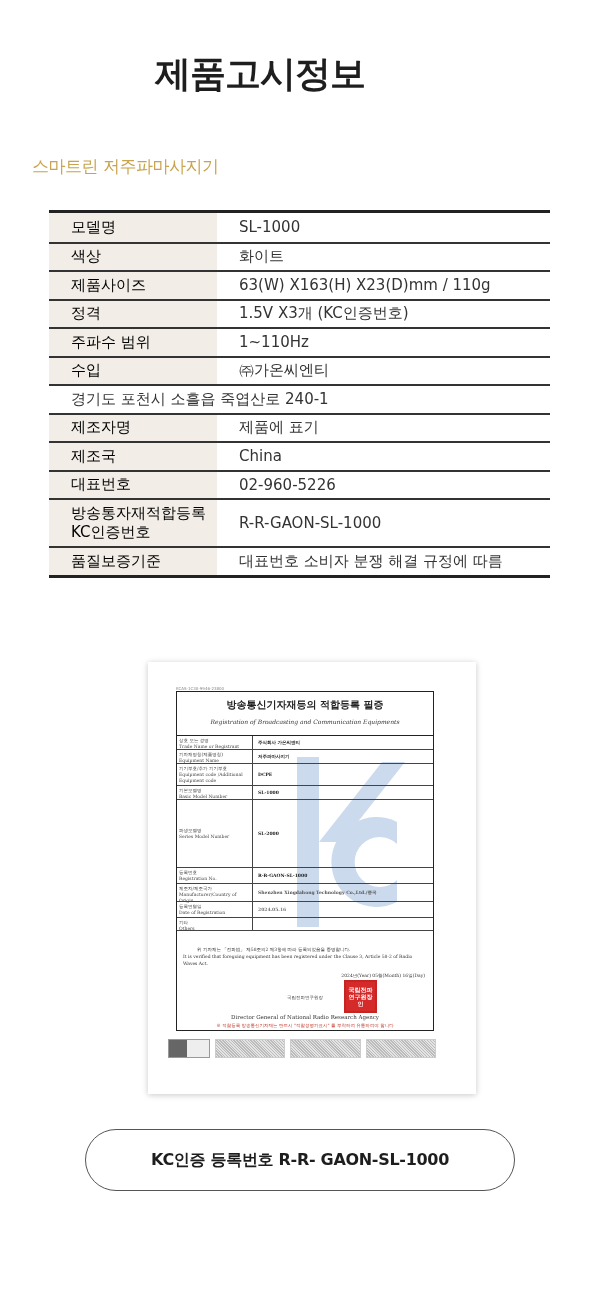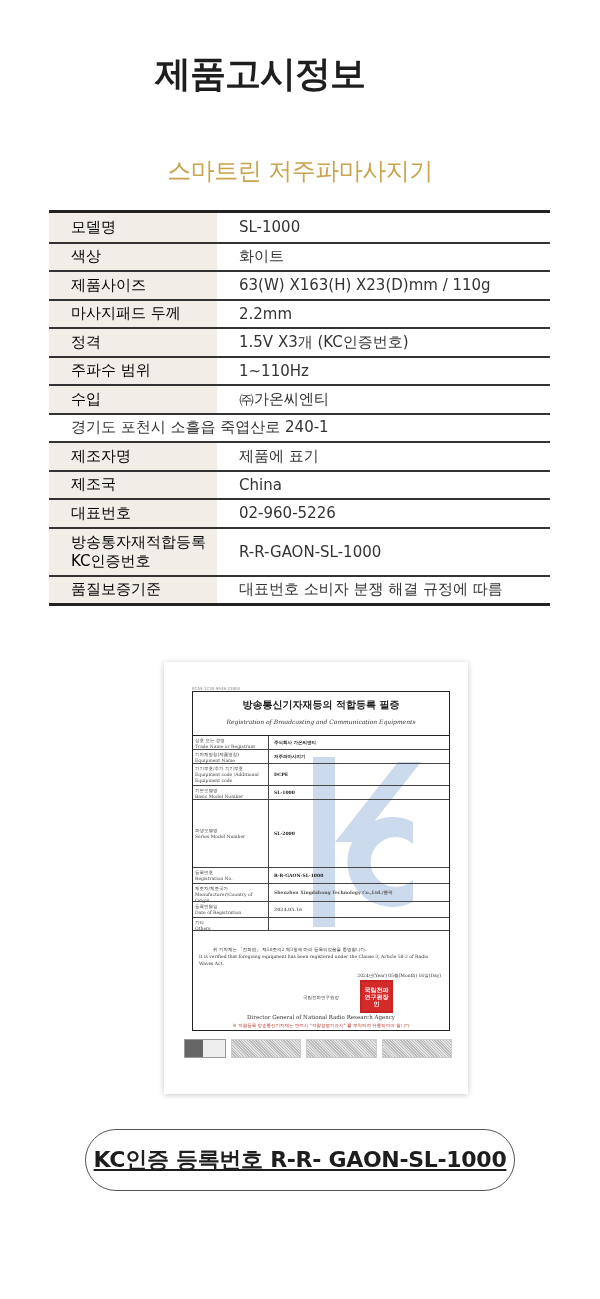--- a/index.html
+++ b/index.html
@@ -4,22 +4,22 @@
 <style>
   * { box-sizing: border-box; margin: 0; padding: 0; }
   html, body { width: 600px; height: 1299px; background: #ffffff; overflow: hidden; }
   body { font-family: "DejaVu Sans", "Liberation Sans", sans-serif; color: #222; position: relative; }
 
   .title {
     position: absolute; top: 50px; left: 0; width: 520px; text-align: center;
     font-size: 36px; font-weight: bold; color: #1e1e1e; letter-spacing: -1px;
   }
   .subtitle {
-    position: absolute; top: 155px; left: 0; width: 600px; text-align: center;
-    font-size: 24px; color: #c9a44f; letter-spacing: -0.5px;
+    position: absolute; top: 155px; left: 0; width: 600px; text-align: left;
+    font-size: 17px; color: #c9a44f; letter-spacing: -0.5px; padding-left: 32px;
   }
 
   .spec-table {
     position: absolute; top: 210px; left: 49px; width: 501px;
     border-top: 3px solid #222; border-bottom: 3px solid #222;
     border-collapse: collapse;
   }
   .spec-row { display: flex; border-top: 2px solid #333; }
   .spec-row:first-child { border-top: none; }
   .spec-label {
@@ -28,22 +28,22 @@
     line-height: 19px;
   }
   .spec-value {
     flex: 1; padding-left: 22px; font-size: 15px; color: #333;
     display: flex; align-items: center;
   }
   .spec-row { height: 28.5px; }
   .spec-row.tall { height: 48px; }
 
   .cert-wrap {
-    position: absolute; top: 662px; left: 148px; width: 304px; height: 432px;
-    background: #fff; box-shadow: 0 1px 6px rgba(0,0,0,0.22); margin-left: 16px;
+    position: absolute; top: 662px; left: 148px; width: 328px; height: 432px;
+    background: #fff; box-shadow: 0 1px 6px rgba(0,0,0,0.22);
   }
   .cert-code { position: absolute; top: 24px; left: 28px; font-size: 4px; color: #888; }
   .cert-frame {
     position: absolute; top: 29px; left: 28px; width: 258px; height: 340px;
     border: 1.5px solid #222; overflow: hidden;
   }
   .cert-watermark {
     position: absolute; left: 110px; top: 60px; width: 120px; height: 180px; opacity: 0.28;
   }
   .cert-h1 { text-align: center; font-size: 10px; font-weight: bold; margin-top: 6px; color: #222; font-family: "DejaVu Serif", serif; }
@@ -63,45 +63,41 @@
   .cert-director { position: absolute; left: 0; width: 100%; text-align: center; font-size: 5.5px; color: #333; font-family: "DejaVu Serif", serif; }
   .cert-warning { position: absolute; left: 0; width: 100%; text-align: center; font-size: 4.5px; color: #c0392b; line-height: 7px; font-family: "DejaVu Serif", serif; }
   .cert-footer { position: absolute; top: 377px; left: 20px; width: 268px; height: 20px; display: flex; gap: 5px; }
   .cert-logo-box { width: 42px; height: 19px; border: 1px solid #999; background: linear-gradient(90deg, #666 0 45%, #eee 45% 100%); }
   .cert-barcode { flex: 1; height: 19px; background: repeating-linear-gradient(45deg, #bbb 0 1px, #e4e4e4 1px 2px); border: 1px solid #ccc; }
 
   .kc-pill {
     position: absolute; top: 1129px; left: 85px; width: 430px; height: 62px;
     border: 1.5px solid #555; border-radius: 31px; background: #fff;
     display: flex; align-items: center; justify-content: center;
-    font-size: 22px; font-weight: bold; color: #1e1e1e; letter-spacing: -0.3px; text-decoration: underline;
+    font-size: 16px; font-weight: bold; color: #1e1e1e; letter-spacing: -0.3px;
   }
 </style>
 </head>
 <body>
 
 <div class="title">제품고시정보</div>
 <div class="subtitle">스마트린 저주파마사지기</div>
 
 <div class="spec-table">
   <div class="spec-row">
     <div class="spec-label">모델명</div>
     <div class="spec-value">SL-1000</div>
   </div>
   <div class="spec-row">
     <div class="spec-label">색상</div>
     <div class="spec-value">화이트</div>
   </div>
   <div class="spec-row">
     <div class="spec-label">제품사이즈</div>
     <div class="spec-value">63(W) X163(H) X23(D)mm / 110g</div>
-  </div>
-  <div class="spec-row">
-    <div class="spec-label">마사지패드 두께</div>
-    <div class="spec-value">2.2mm</div>
   </div>
   <div class="spec-row">
     <div class="spec-label">정격</div>
     <div class="spec-value">1.5V X3개 (KC인증번호)</div>
   </div>
   <div class="spec-row">
     <div class="spec-label">주파수 범위</div>
     <div class="spec-value">1~110Hz</div>
   </div>
   <div class="spec-row">

